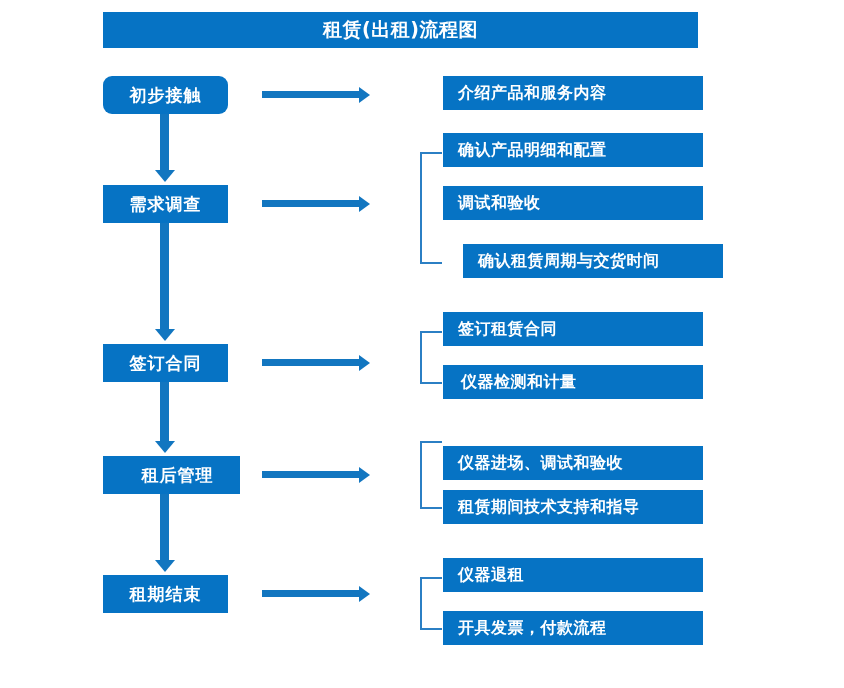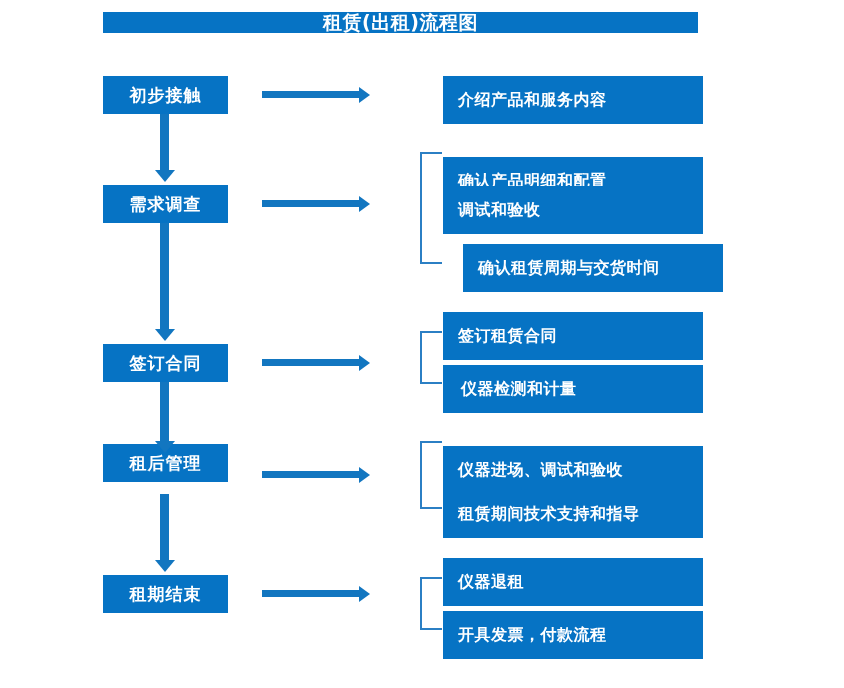--- a/index.html
+++ b/index.html
@@ -13,21 +13,21 @@
     height: 688px;
     background: #ffffff;
     font-family: "DejaVu Sans", "Liberation Sans", sans-serif;
     overflow: hidden;
   }
   .title-bar {
     position: absolute;
     left: 103px;
     top: 12px;
     width: 595px;
-    height: 21px;
+    height: 36px;
     background: #0673c4;
     color: #ffffff;
     font-size: 19px;
     font-weight: bold;
     display: flex;
     align-items: center;
     justify-content: center;
     letter-spacing: 0.5px;
   }
   .stage-box {
@@ -40,21 +40,21 @@
     font-weight: bold;
     display: flex;
     align-items: center;
     justify-content: center;
     letter-spacing: 1px;
   }
   .detail-box {
     position: absolute;
     left: 443px;
     width: 260px;
-    height: 48px;
+    height: 34px;
     background: #0673c4;
     color: #ffffff;
     font-size: 16px;
     font-weight: bold;
     display: flex;
     align-items: center;
     padding-left: 15px;
     box-sizing: border-box;
     letter-spacing: 0.5px;
     white-space: nowrap;
@@ -103,44 +103,44 @@
     box-sizing: border-box;
   }
 </style>
 </head>
 <body>
 
 <div id="canvas">
 
   <div class="title-bar">租赁(出租)流程图</div>
 
-  <div class="stage-box" style="left:103px; top:76px;">初步接触</div>
+  <div class="stage-box" style="left:103px; top:76px;border-radius:9px;">初步接触</div>
   <div class="stage-box" style="left:103px; top:185px;">需求调查</div>
   <div class="stage-box" style="left:103px; top:344px;">签订合同</div>
-  <div class="stage-box" style="left:103px; top:444px;">租后管理</div>
+  <div class="stage-box" style="left:103px; top:456px;padding-left:12px;">租后管理</div>
   <div class="stage-box" style="left:103px; top:575px;">租期结束</div>
 
   <div class="v-arrow" style="left:160px; top:114px; height:57px;"></div>
   <div class="v-arrow" style="left:160px; top:223px; height:107px;"></div>
   <div class="v-arrow" style="left:160px; top:382px; height:60px;"></div>
   <div class="v-arrow" style="left:160px; top:494px; height:67px;"></div>
 
   <div class="h-arrow" style="left:262px; top:91px;  width:98px;"></div>
   <div class="h-arrow" style="left:262px; top:200px; width:98px;"></div>
   <div class="h-arrow" style="left:262px; top:359px; width:98px;"></div>
   <div class="h-arrow" style="left:262px; top:471px; width:98px;"></div>
   <div class="h-arrow" style="left:262px; top:590px; width:98px;"></div>
 
   <div class="bracket" style="top:152px; height:112px;"></div>
   <div class="bracket" style="top:331px; height:53px;"></div>
   <div class="bracket" style="top:441px; height:68px;"></div>
   <div class="bracket" style="top:577px; height:53px;"></div>
 
   <div class="detail-box" style="top:76px;">介绍产品和服务内容</div>
-  <div class="detail-box" style="top:133px;margin-top:24px;">确认产品明细和配置</div>
+  <div class="detail-box" style="top:133px;">确认产品明细和配置</div>
   <div class="detail-box" style="top:186px;">调试和验收</div>
   <div class="detail-box" style="top:244px;margin-left:20px;">确认租赁周期与交货时间</div>
   <div class="detail-box" style="top:312px;">签订租赁合同</div>
   <div class="detail-box" style="top:365px;padding-left:18px;">仪器检测和计量</div>
   <div class="detail-box" style="top:418px;margin-top:28px;">仪器进场、调试和验收</div>
   <div class="detail-box" style="top:490px;">租赁期间技术支持和指导</div>
   <div class="detail-box" style="top:558px;">仪器退租</div>
   <div class="detail-box" style="top:611px;">开具发票，付款流程</div>
 
 </div>

